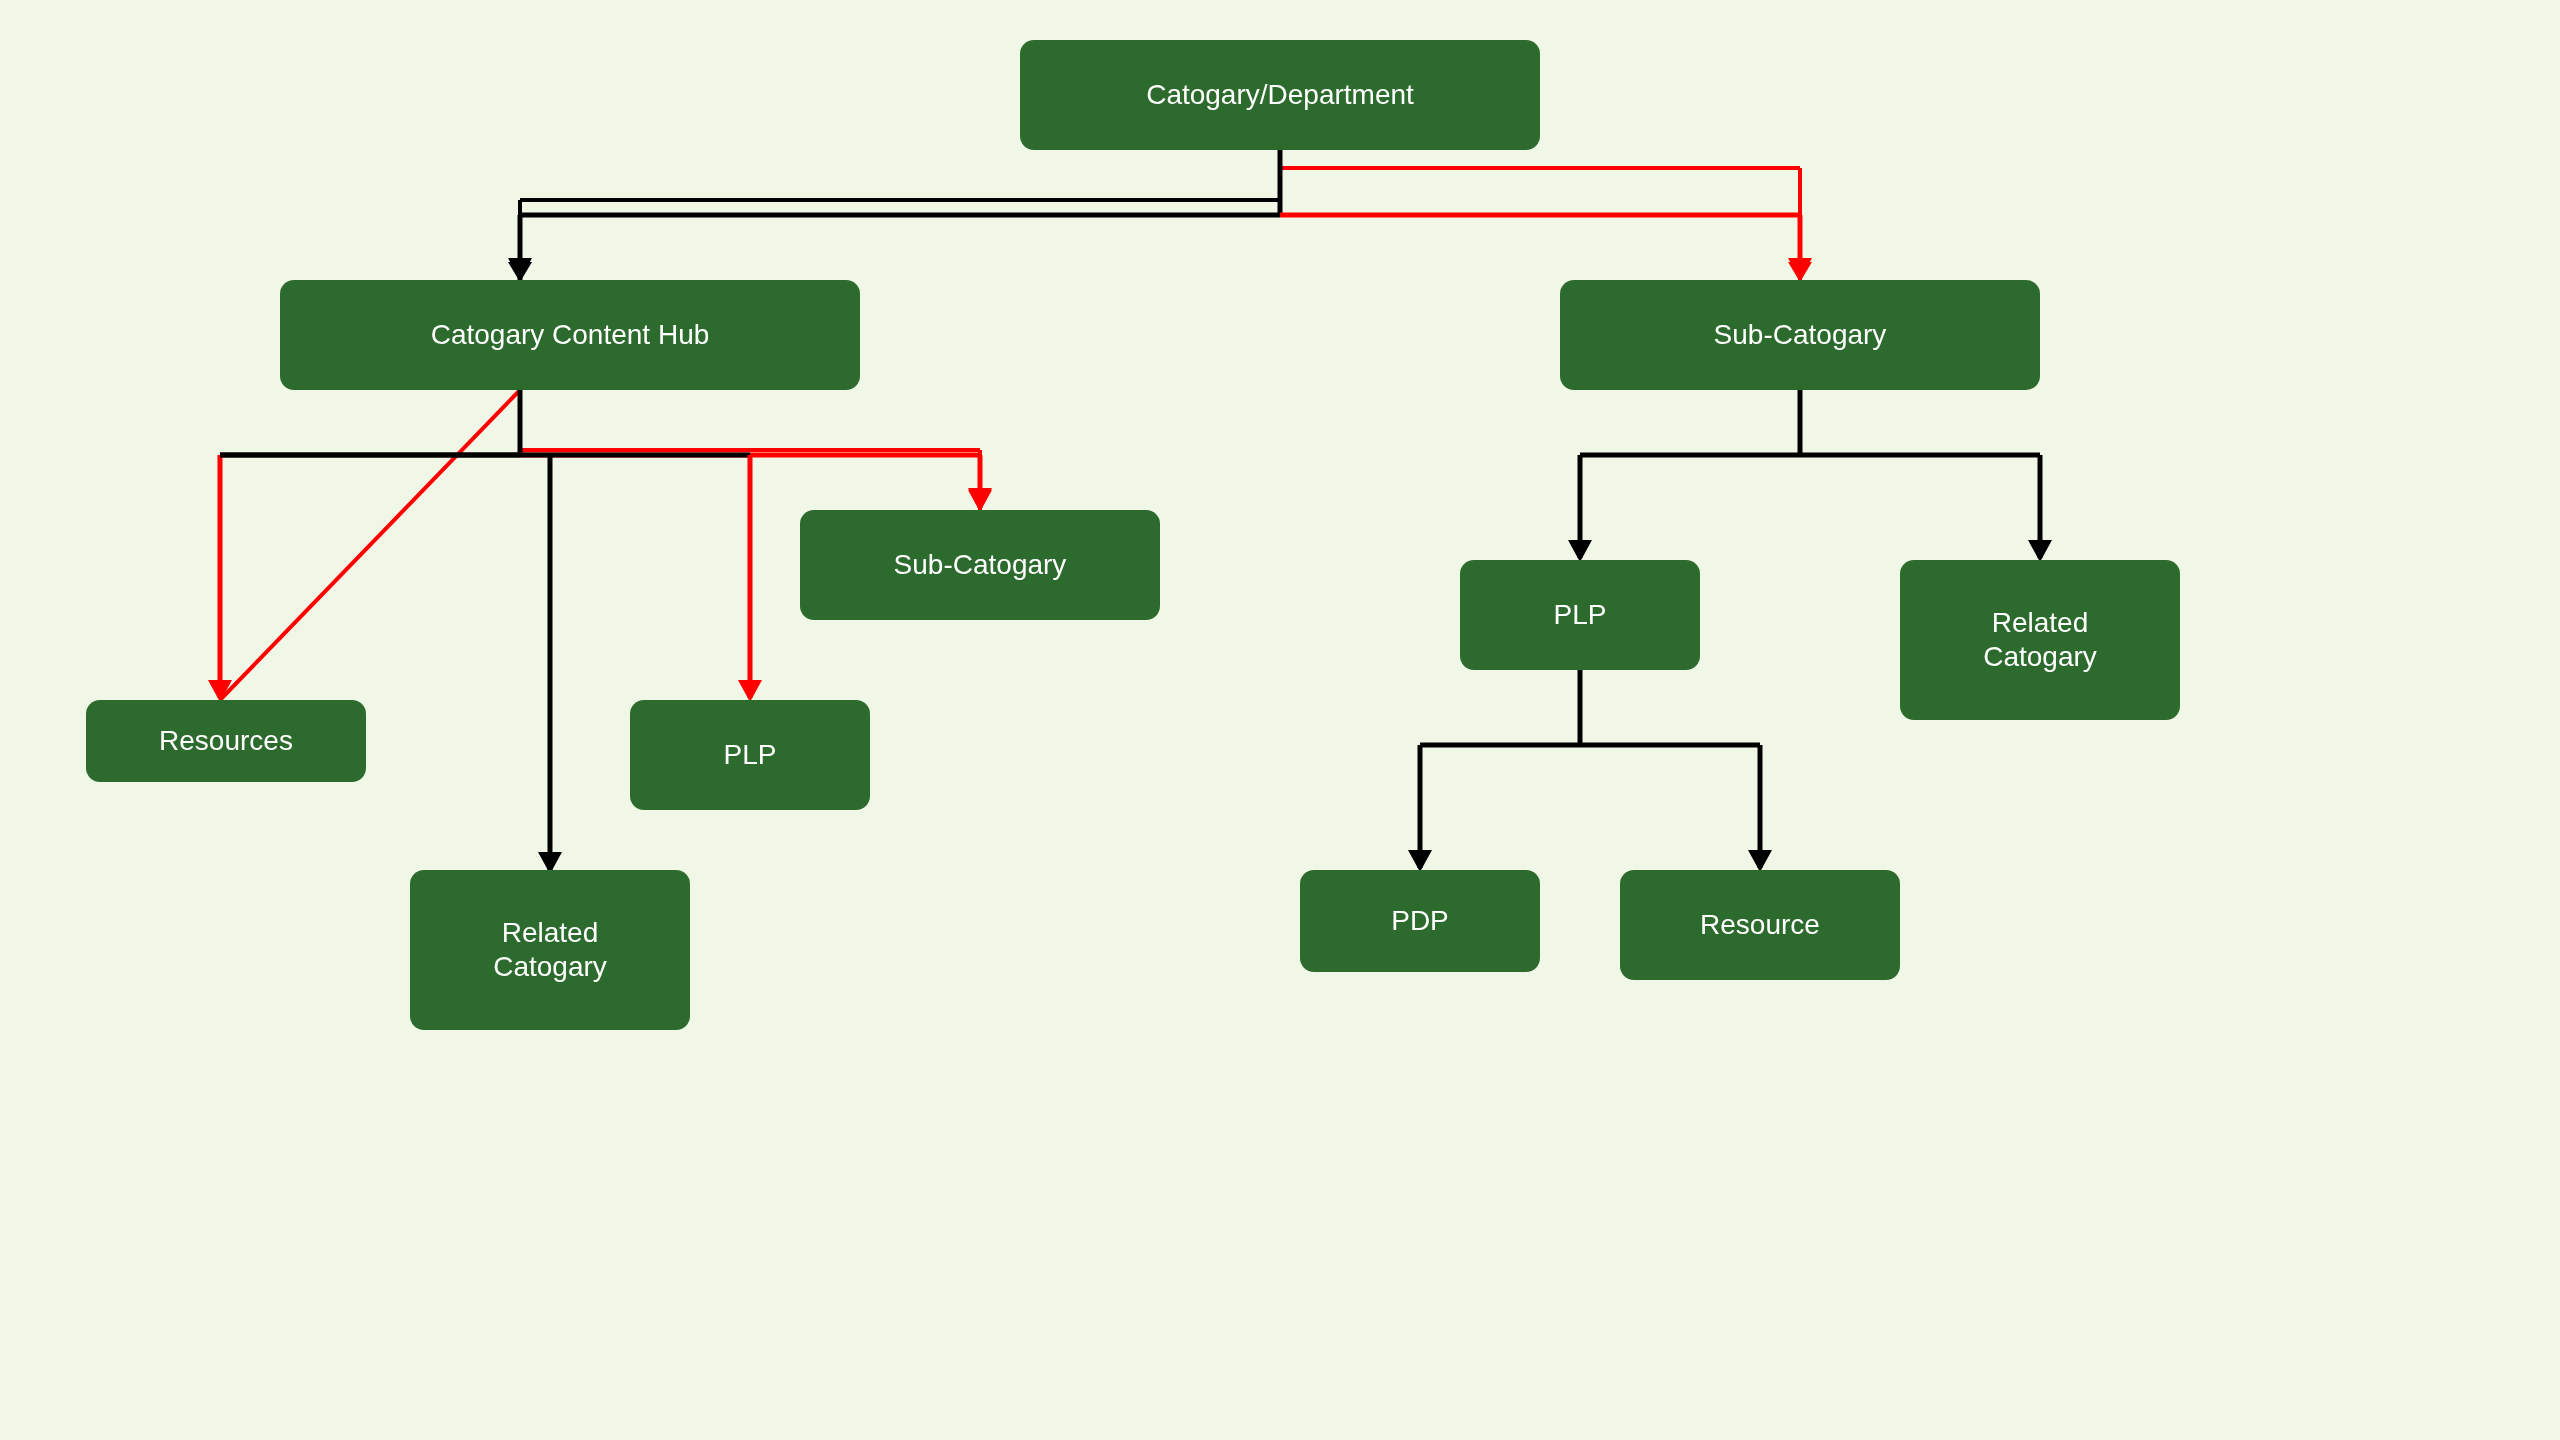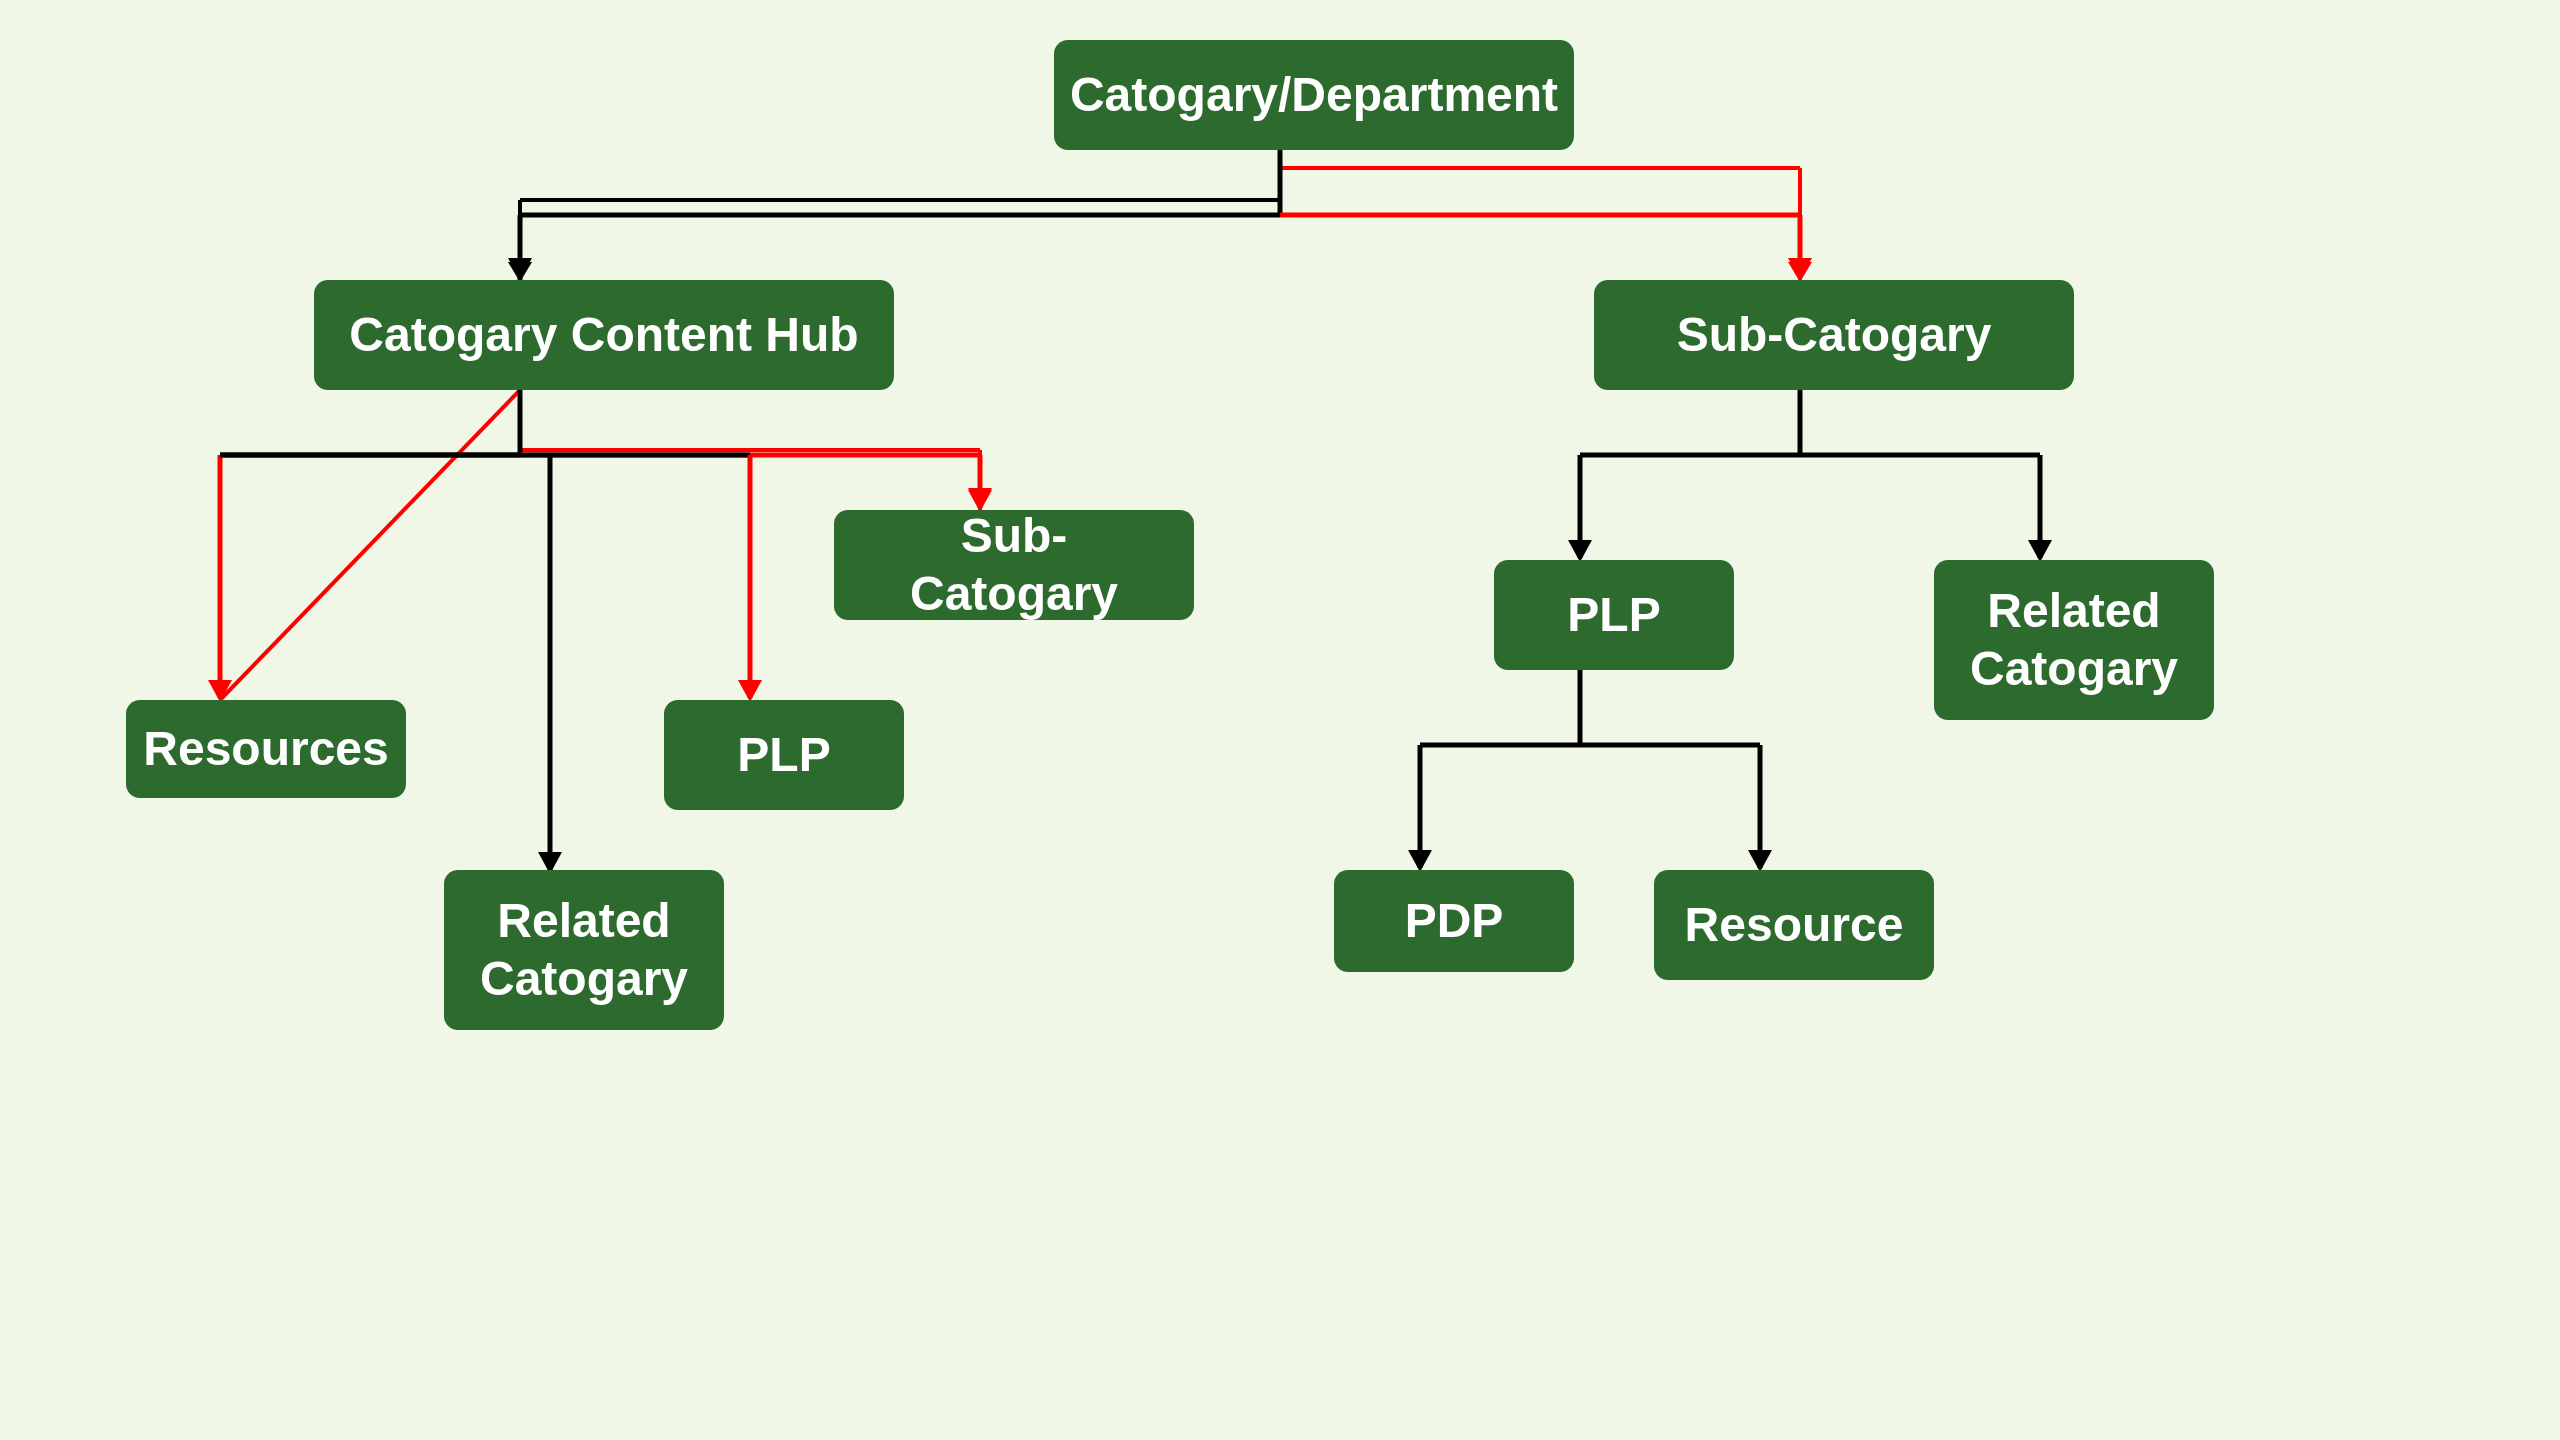--- a/index.html
+++ b/index.html
@@ -30,25 +30,24 @@
 
     .node {
       position: absolute;
       background-color: #2d6a2d;
       color: #ffffff;
       border-radius: 14px;
       display: flex;
       align-items: center;
       justify-content: center;
       text-align: center;
-      font-weight: bold;
-      font-size: 48px;
+      font-weight: normal;
+      font-size: 28px;
       padding: 16px 24px;
       line-height: 1.2;
-      margin-left: 34px;
     }
 
     
     
     #node-root {
       width: 520px;
       height: 110px;
       left: 1020px;
       top: 40px;
     }
@@ -65,22 +64,22 @@
     #node-sub-right {
       width: 480px;
       height: 110px;
       left: 1560px;
       top: 280px;
     }
 
     
     #node-resources {
       width: 280px;
-      height: 98px;
-      left: 92px;
+      height: 82px;
+      left: 86px;
       top: 700px;
     }
 
     
     #node-related-left {
       width: 280px;
       height: 160px;
       left: 410px;
       top: 870px;
     }

